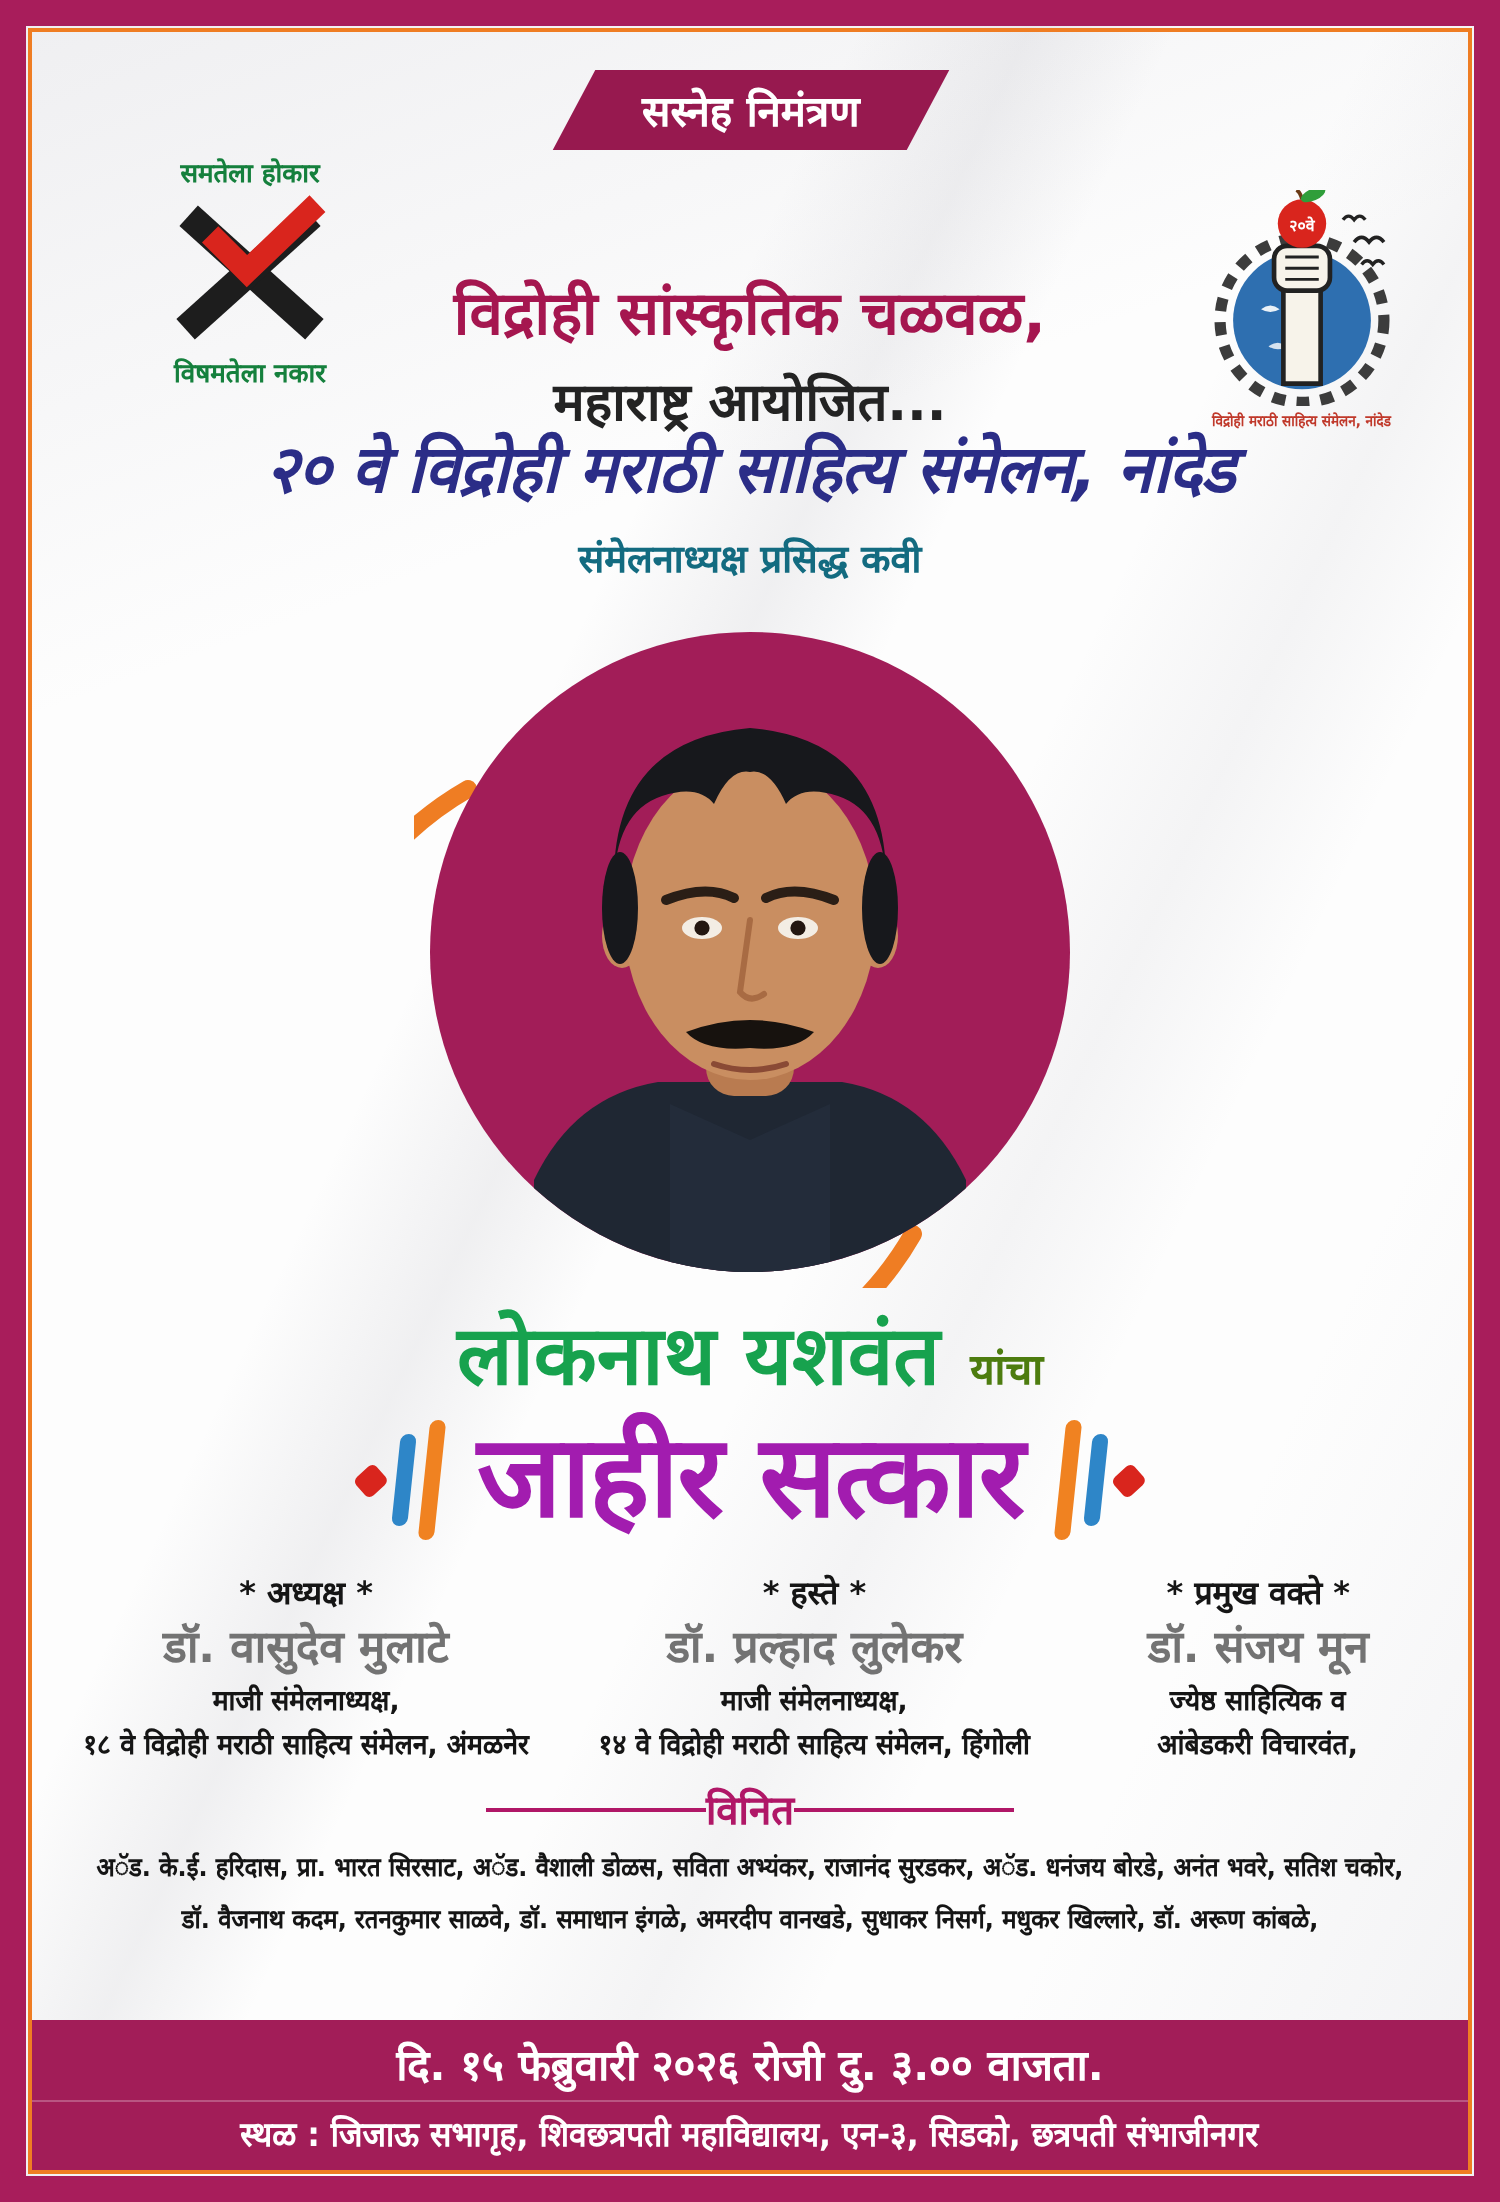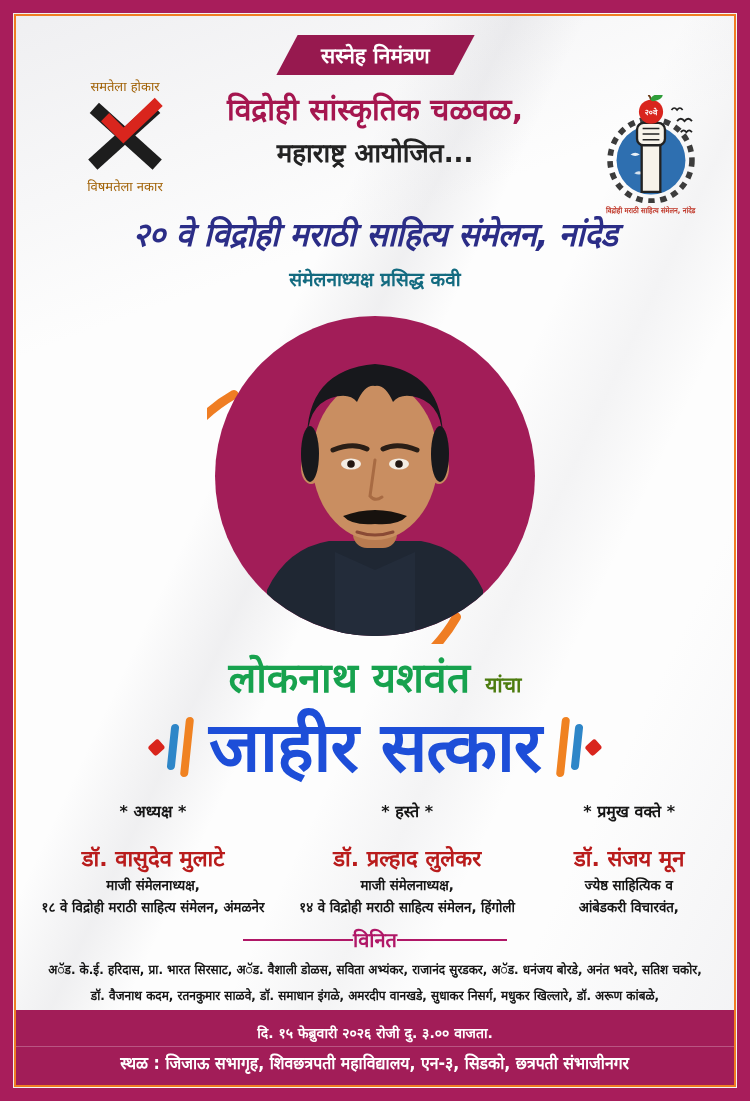--- a/index.html
+++ b/index.html
@@ -26,72 +26,72 @@
   .banner-wrap{margin-top:20px;display:flex;justify-content:center;}
   .banner{
     background:#97194f;color:#fff;font-weight:bold;font-size:21px;
     padding:6px 34px;transform:skewX(-28deg);
   }
   .banner span{display:inline-block;transform:skewX(28deg);}
 
   
   .header-row{position:relative;height:122px;margin-top:2px;}
   .left-logo{position:absolute;left:42px;top:0;width:136px;display:flex;flex-direction:column;align-items:center;}
-  .left-logo .logo-text{font-size:13px;font-weight:normal;color:#a16207;}
+  .left-logo .logo-text{font-size:13px;font-weight:bold;color:#15803d;}
   .right-logo{position:absolute;right:20px;top:18px;width:128px;display:flex;flex-direction:column;align-items:center;}
   .right-logo .caption{font-size:7.5px;font-weight:bold;color:#c0392b;margin-top:-2px;white-space:nowrap;transform:scaleX(.9);}
   .header-center{margin:0 auto;padding-top:16px;width:420px;}
-  .org-title{font-size:30px;font-weight:bold;color:#a5164f;line-height:1.15;}
+  .org-title{font-size:30px;font-weight:bold;color:#a5164f;line-height:1.15;margin-top:48px;}
   .org-subtitle{font-size:26px;font-weight:bold;color:#232323;margin-top:6px;}
 
   .event-title{
     margin-top:12px;font-size:33px;font-weight:bold;font-style:italic;color:#2b2d87;
     letter-spacing:-0.5px;white-space:nowrap;transform:scaleX(.97);
   }
   .president-label{margin-top:10px;font-size:19px;font-weight:bold;color:#136b80;}
 
   
   .photo-wrap{margin:16px auto 0;width:336px;height:336px;}
 
   
   .honoree-line{margin-top:4px;}
   .honoree-name{font-size:41px;font-weight:bold;color:#17a24e;}
   .honoree-suffix{font-size:21px;font-weight:bold;color:#4d7c0f;margin-left:10px;}
   .satkar-line{margin-top:0px;display:flex;justify-content:center;align-items:center;gap:18px;}
-  .satkar-text{font-size:69px;font-weight:bold;color:#1d4ed8;line-height:1.25;letter-spacing:-1px;}
+  .satkar-text{font-size:57px;font-weight:bold;color:#a21caf;line-height:1.25;letter-spacing:-1px;}
   .deco{display:flex;align-items:center;gap:6px;transform:skewX(-6deg);}
   .deco .dot{width:13px;height:13px;background:#d9251d;border-radius:3px;transform:rotate(45deg);}
   .deco .bar{width:8px;border-radius:8px;}
   .deco .bar.blue{height:46px;background:#2e86c8;}
   .deco .bar.orange{height:60px;background:#f08221;}
 
   
   .columns{display:flex;margin-top:10px;padding:0 2px;}
   .col{flex:1;}
   .col.c1{flex:0 0 38%;}
   .col.c2{flex:0 0 33%;}
   .col.c3{flex:0 0 29%;}
   .role{font-size:16px;font-weight:bold;color:#151515;}
-  .dig-name{font-size:22px;font-weight:bold;color:#b91c1c;margin-top:20px;white-space:nowrap;}
+  .dig-name{font-size:22px;font-weight:bold;color:#737373;margin-top:0;white-space:nowrap;}
   .dig-line{font-size:14px;font-weight:bold;color:#151515;margin-top:3px;white-space:nowrap;transform:scaleX(.95);}
 
   
   .vinit{margin-top:10px;display:flex;justify-content:center;align-items:center;}
   .vinit .rule{width:110px;height:2px;background:#b01767;}
   .vinit .label{font-size:20px;font-weight:bold;color:#b01767;}
 
   .organizers{margin-top:4px;}
   .organizers-line{font-size:13px;font-weight:bold;color:#151515;white-space:nowrap;transform:scaleX(.92);line-height:1.95;}
 
   
   .footer-band{
     position:absolute;left:2px;right:2px;bottom:2px;height:76px;background:#a21d58;
     display:flex;flex-direction:column;justify-content:center;align-items:center;z-index:3;
   }
-  .footer-date{font-size:14px;font-weight:bold;color:#fff;}
+  .footer-date{font-size:21px;font-weight:bold;color:#fff;}
   .footer-divider{width:100%;height:1px;background:rgba(255,255,255,0.25);margin:4px 0;}
   .footer-venue{font-size:17px;font-weight:bold;color:#fff;white-space:nowrap;transform:scaleX(.93);}
 </style>
 </head>
 <body>
 
 <div class="poster">
   <div class="bg-streaks"></div>
   <div class="frame"></div>
 

